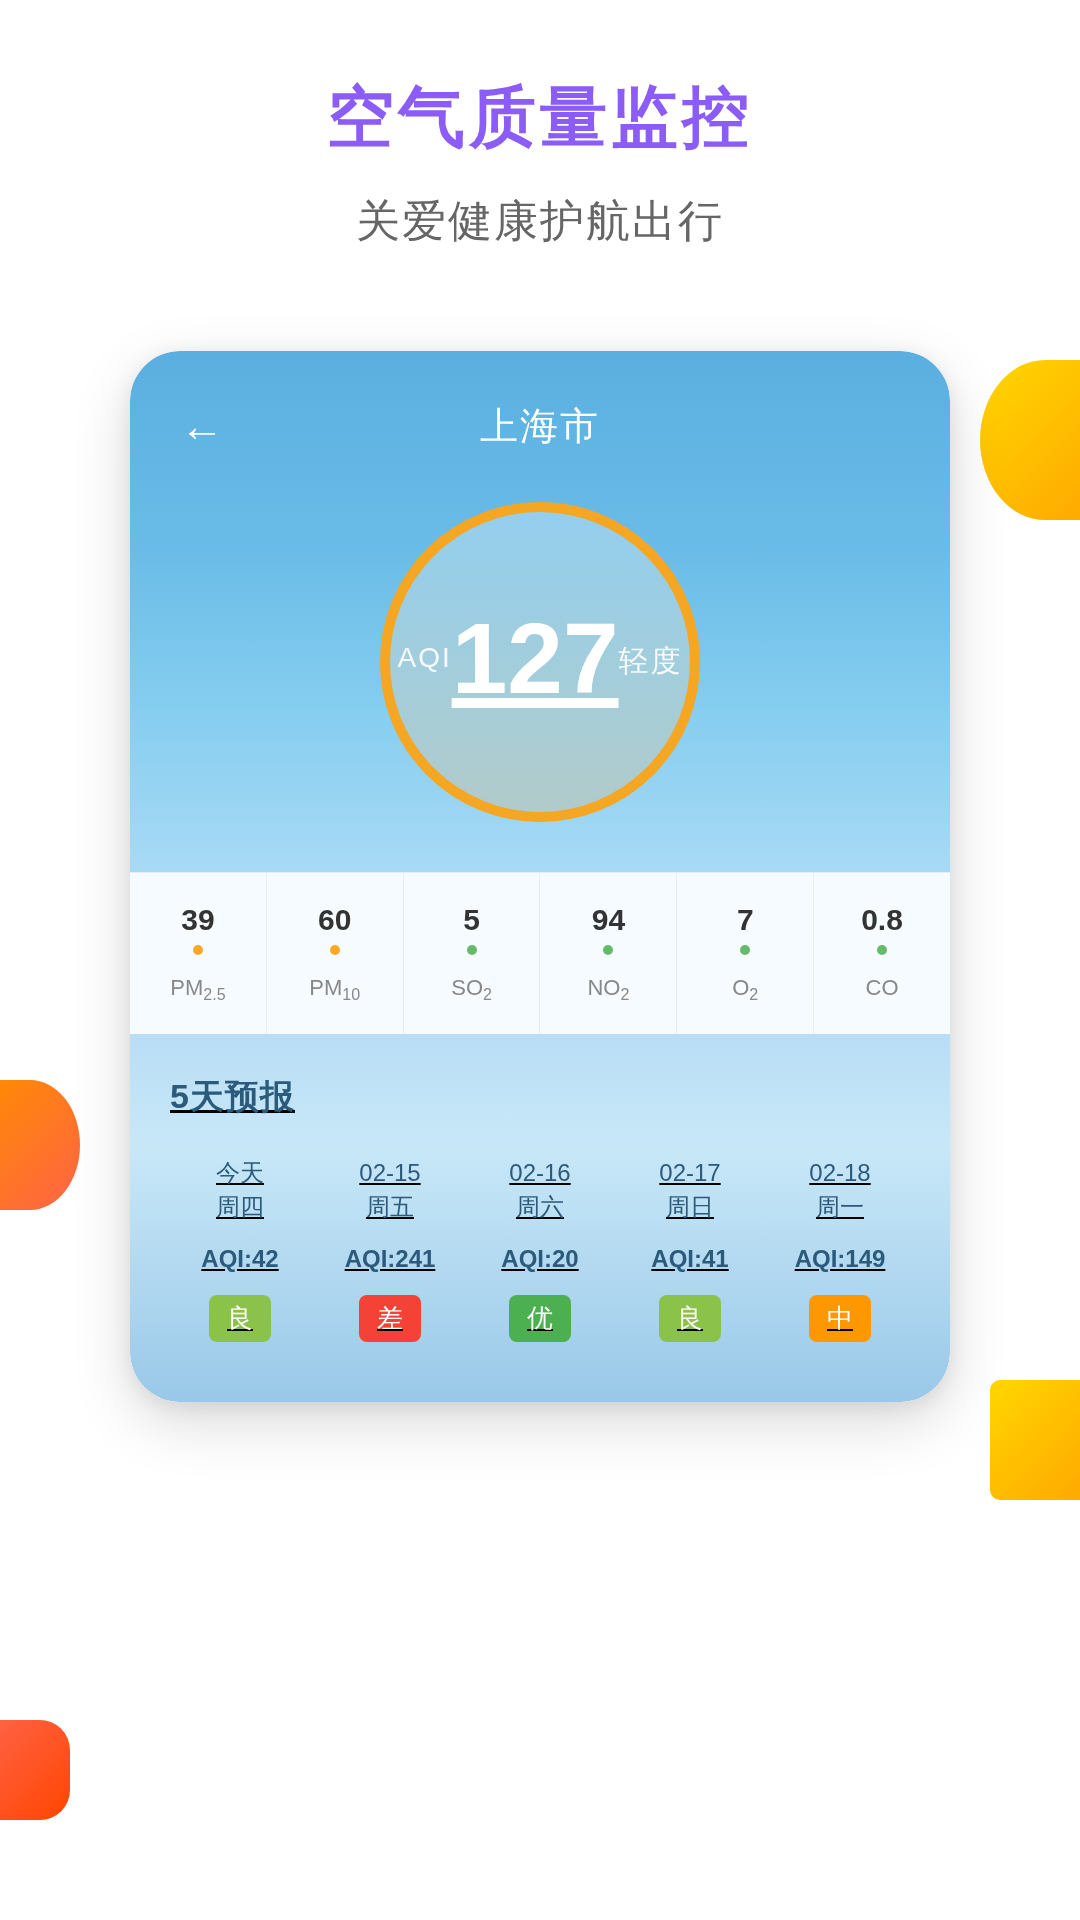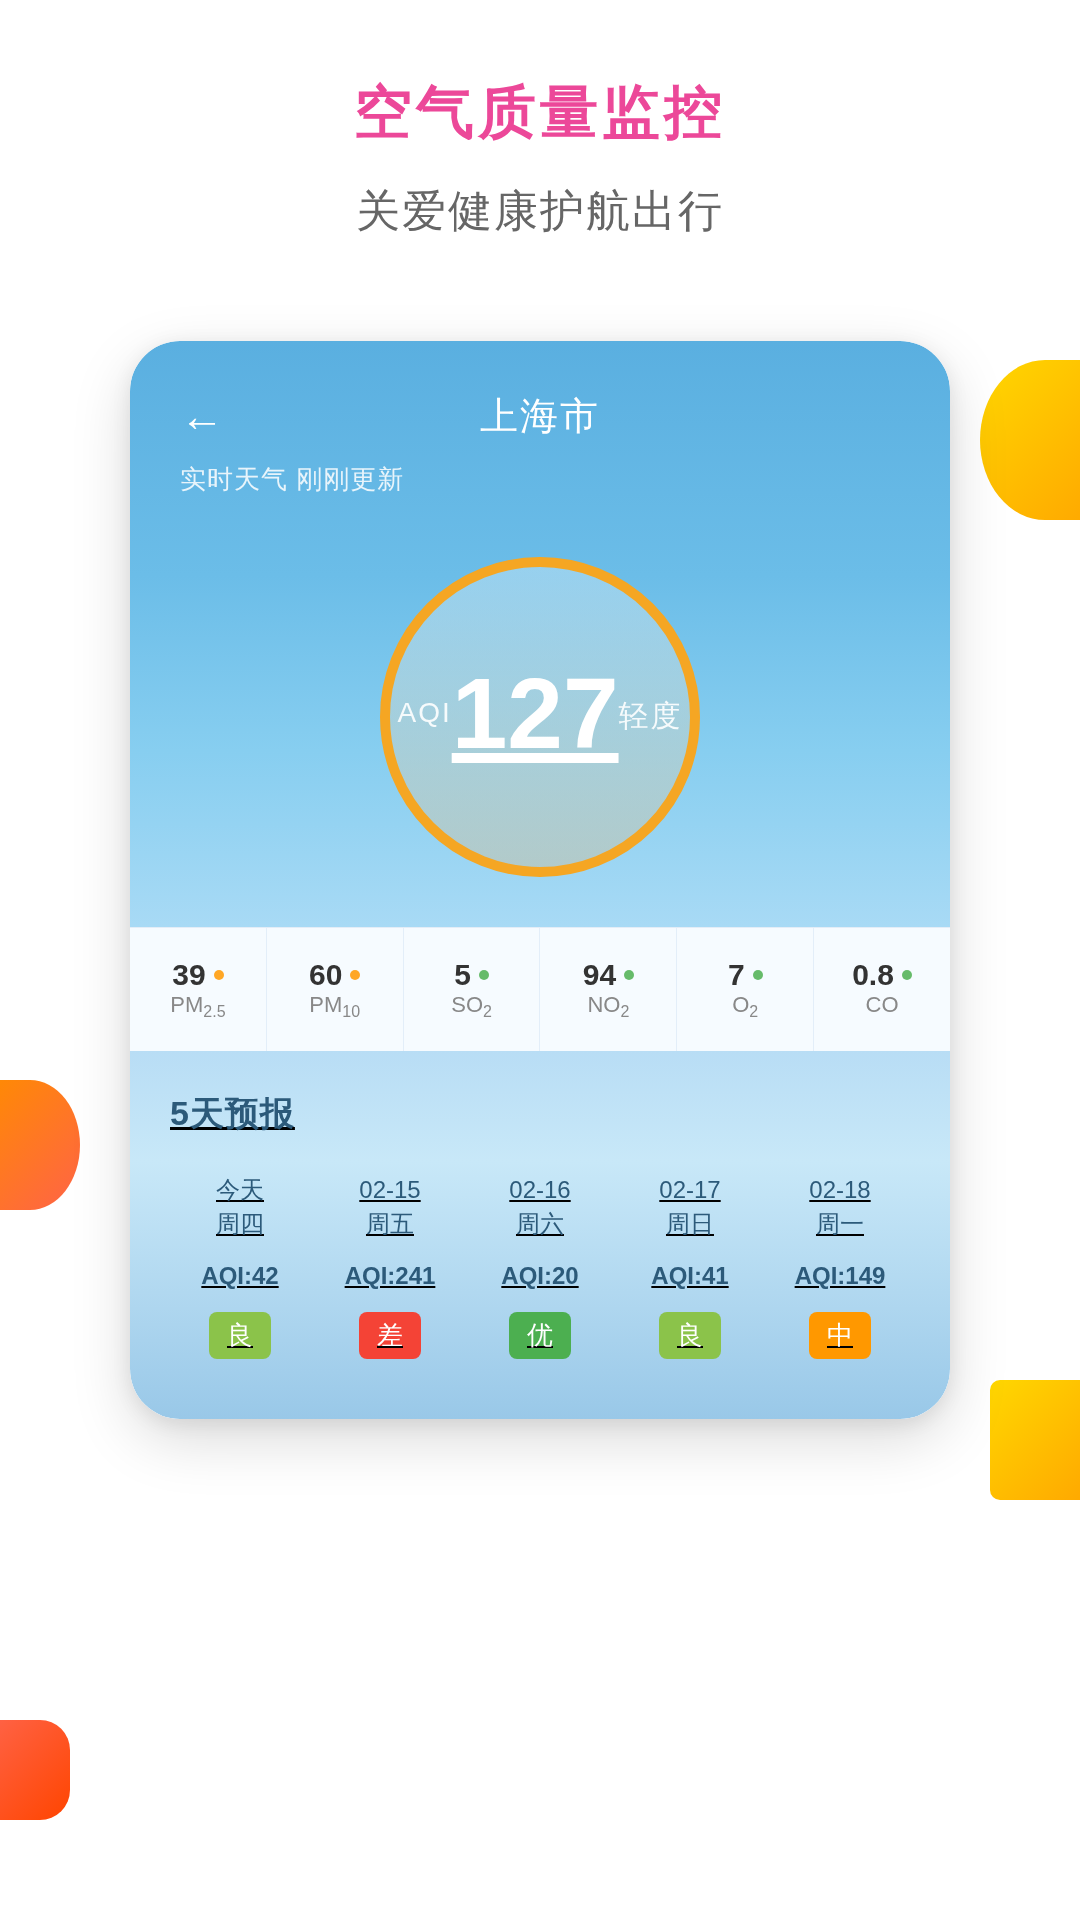--- a/index.html
+++ b/index.html
@@ -56,23 +56,23 @@
     }
 
     
     .page-header {
       text-align: center;
       padding: 80px 60px 60px;
       position: relative;
       z-index: 1;
     }
     .page-title {
-      font-size: 58px;
+      font-size: 67px;
       font-weight: 900;
-      color: #ec4899;
+      color: #8b5cf6;
       letter-spacing: 4px;
       line-height: 1.1;
       margin-bottom: 24px;
     }
     .page-subtitle {
       font-size: 44px;
       color: #666666;
       font-weight: 400;
       letter-spacing: 2px;
       margin-top: 38px;
@@ -190,21 +190,22 @@
       border-right: 1px solid rgba(200,220,240,0.4);
       background: rgba(240,248,255,0.6);
     }
     .metric-item:last-child {
       border-right: none;
     }
     .metric-value-row {
       display: flex;
       align-items: center;
       gap: 8px;
-      margin-bottom: 0;
+      margin-bottom: 20px;
+      flex-direction: column;
     }
     .metric-value {
       font-size: 30px;
       font-weight: 600;
       color: #333333;
     }
     .metric-dot {
       width: 10px;
       height: 10px;
       border-radius: 50%;
@@ -286,21 +287,20 @@
 <div class="phone-mockup">
   <div class="app-screen">
 
     <div class="app-header">
 
       <div class="nav-bar">
         <span class="nav-back">←</span>
         <span class="nav-title">上海市</span>
       </div>
 
-      <div class="weather-status">实时天气 刚刚更新</div>
 
       <div class="aqi-circle-container">
         <div class="aqi-circle">
           <span class="aqi-label">AQI</span>
           <span class="aqi-value">127</span>
           <span class="aqi-level">轻度</span>
         </div>
       </div>
     </div>
 

